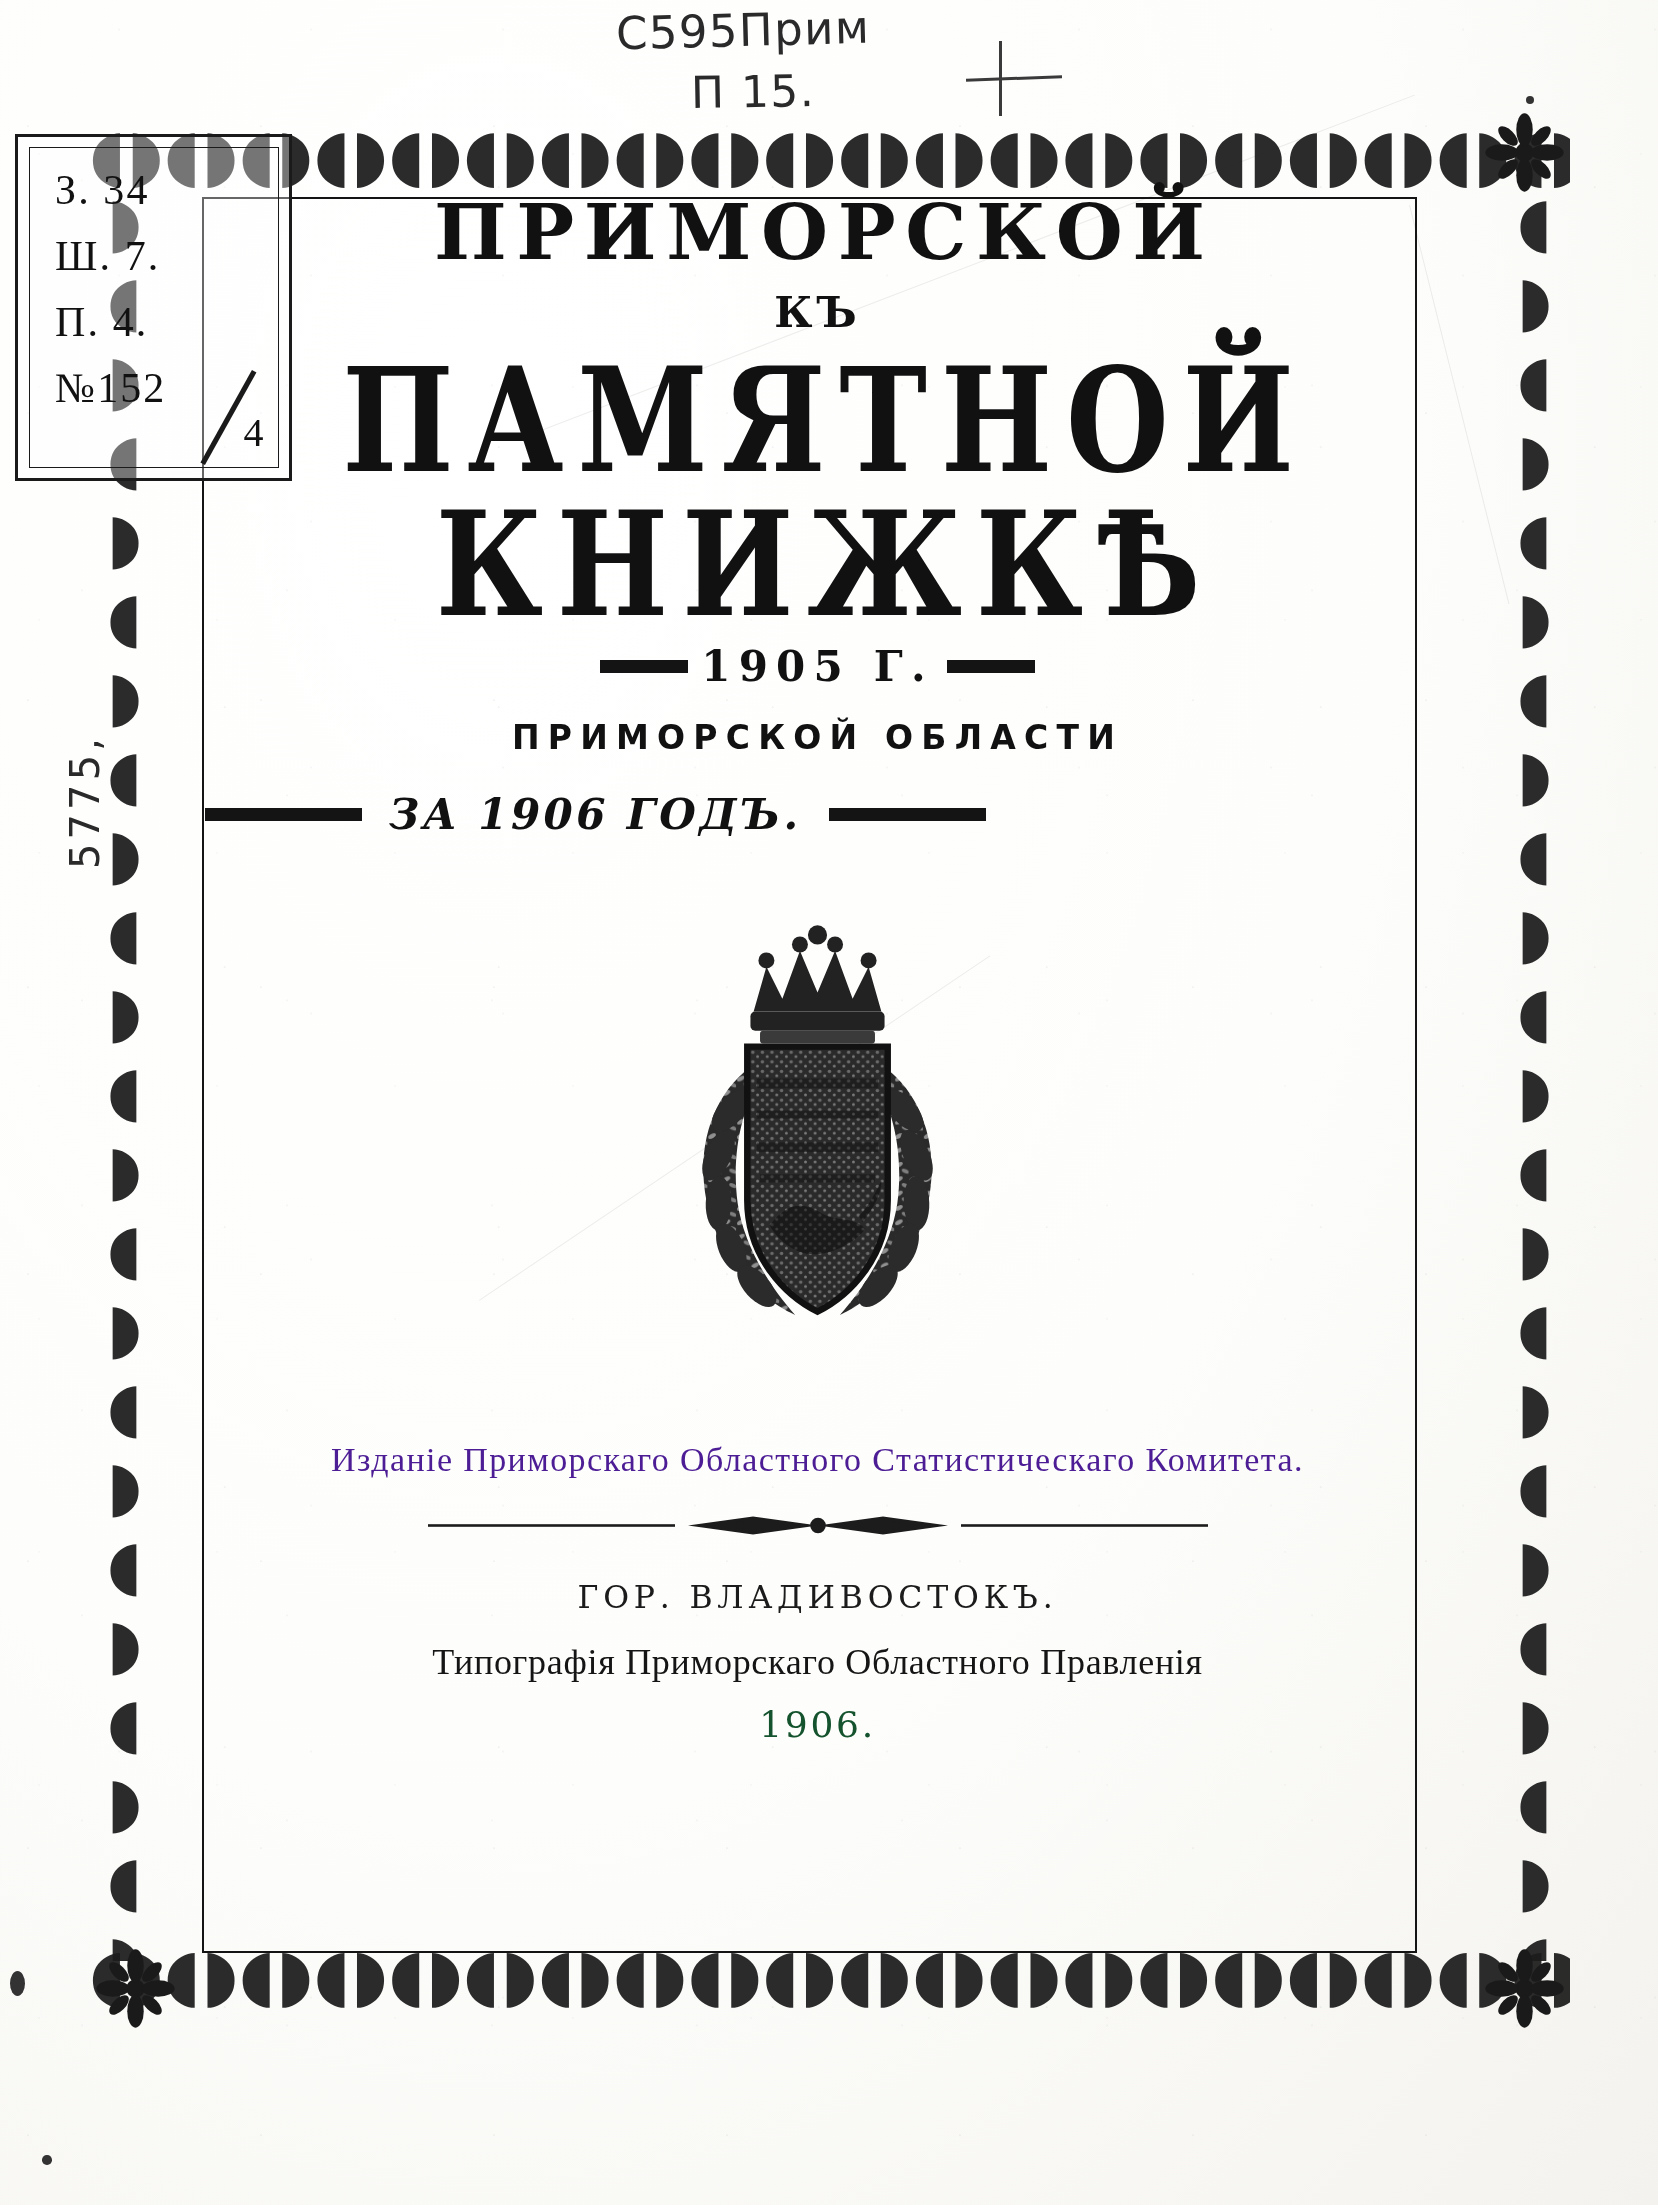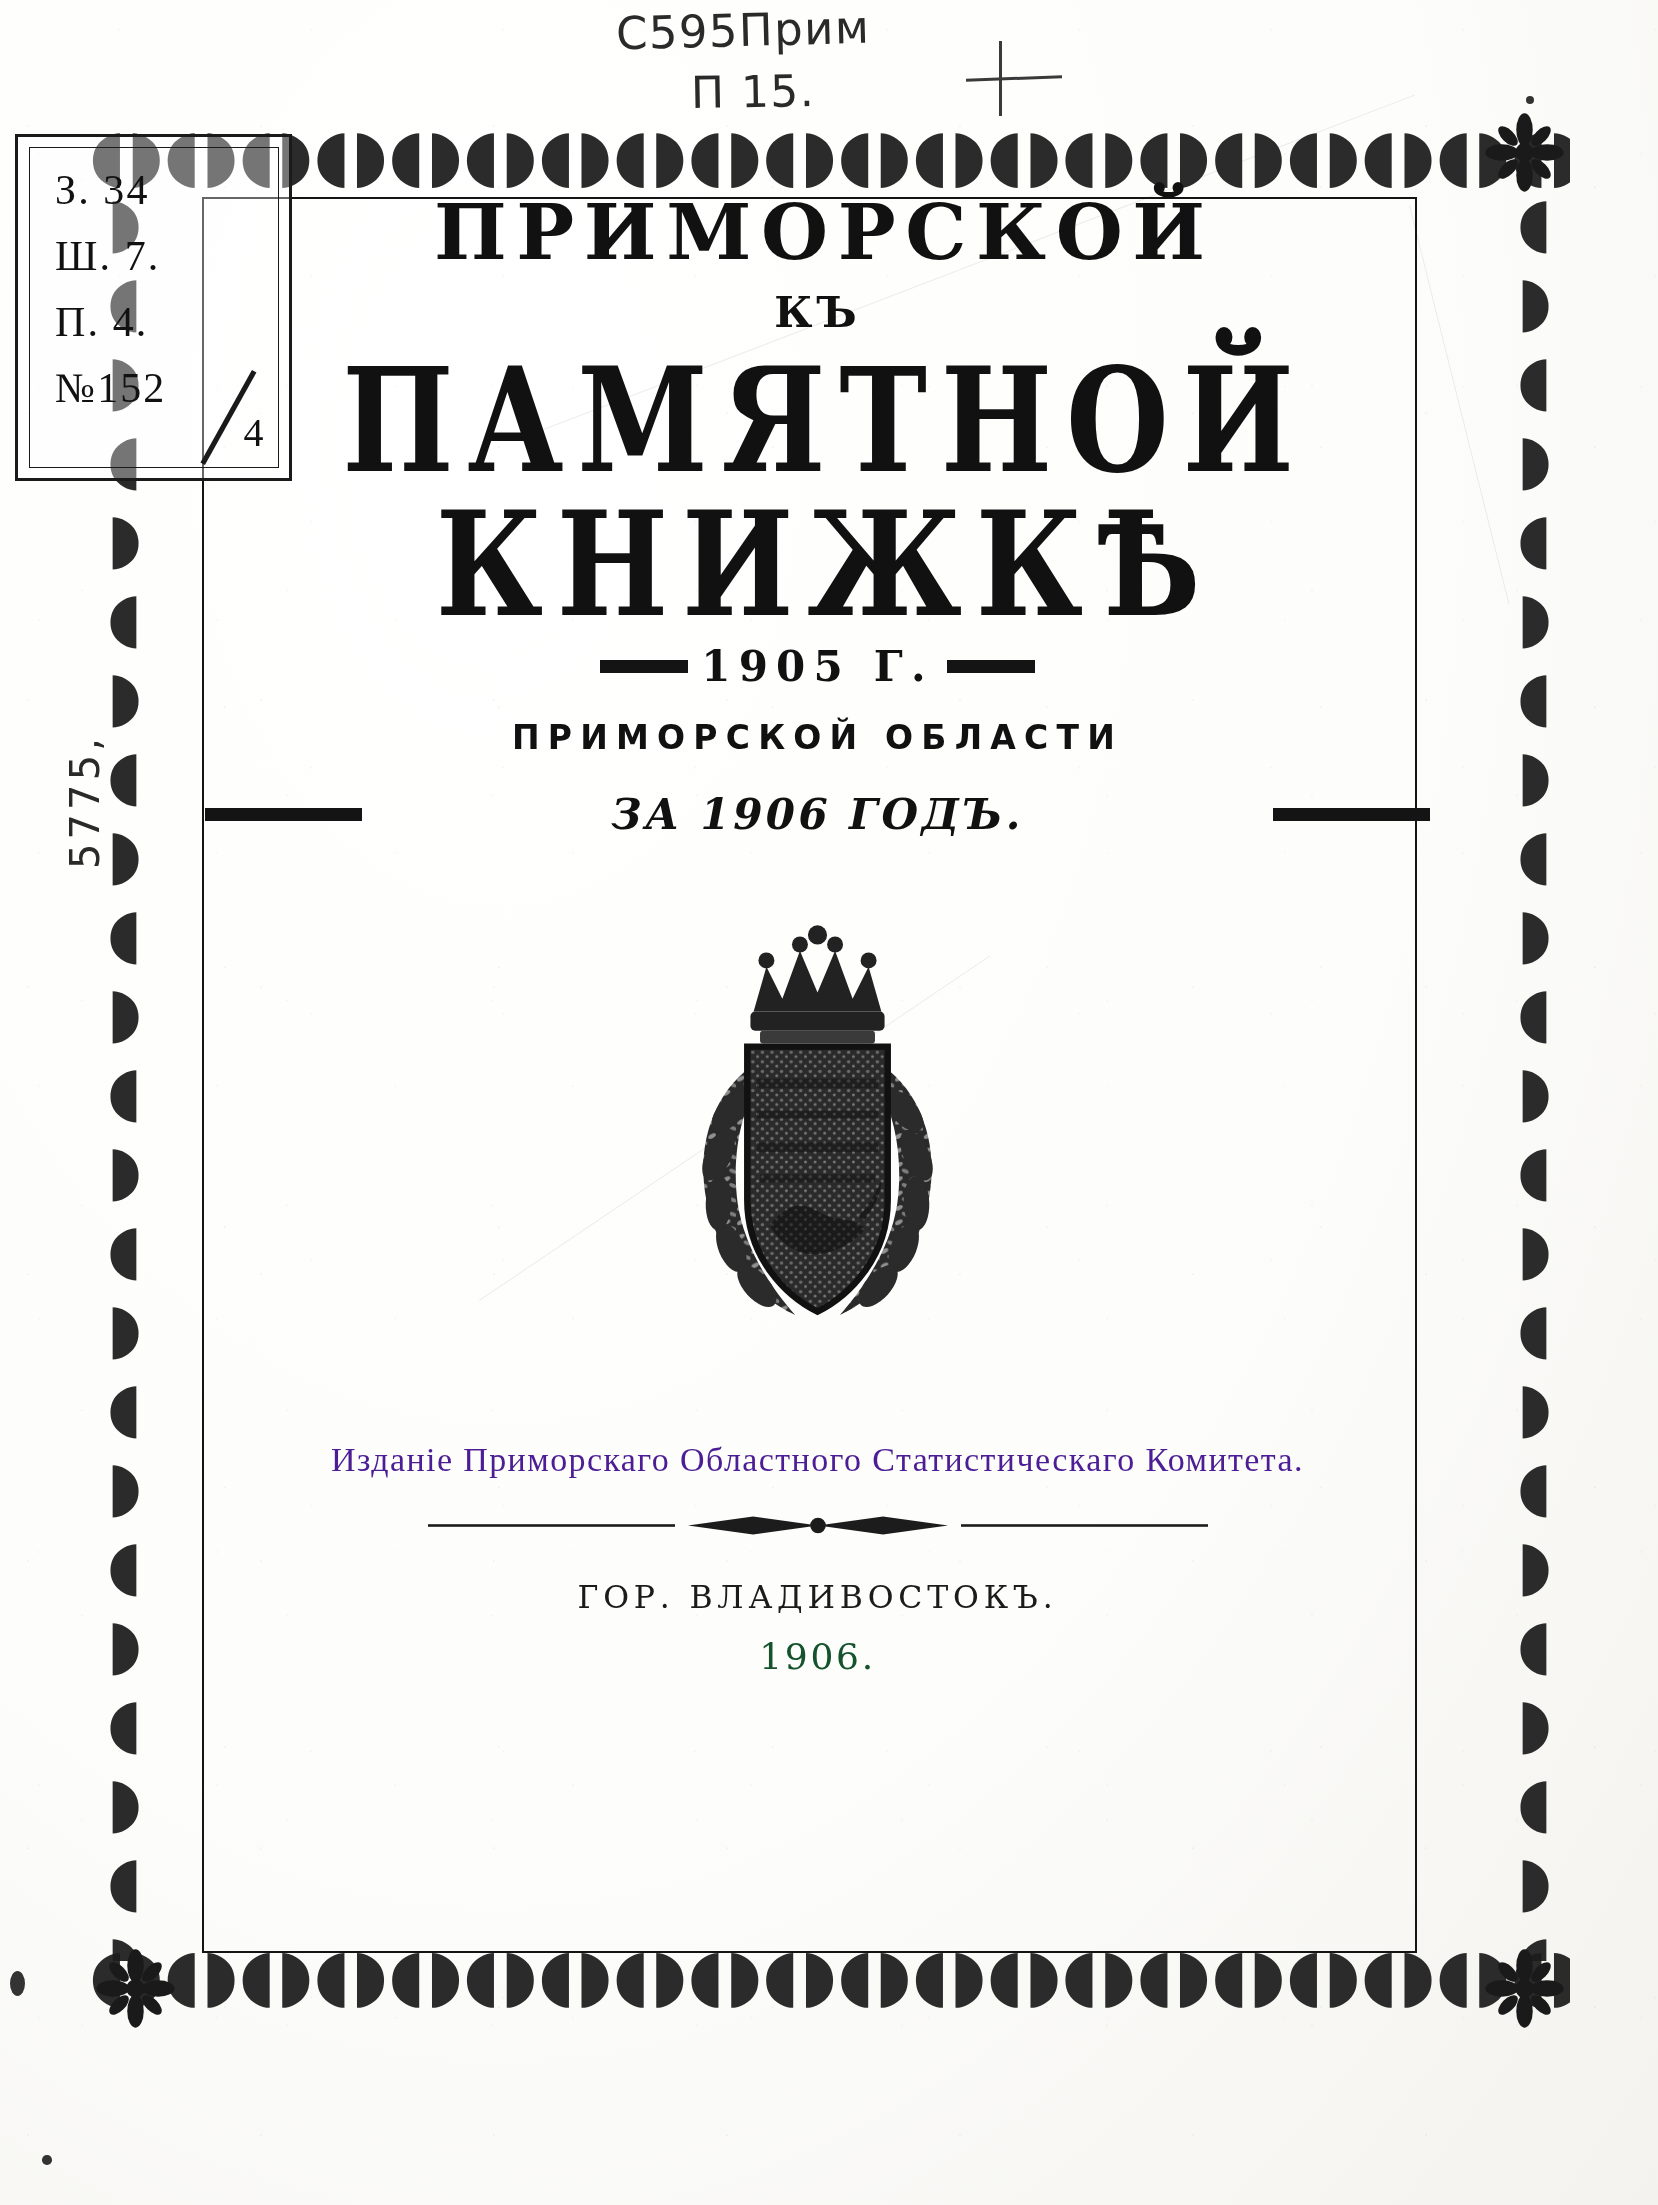--- a/index.html
+++ b/index.html
@@ -152,21 +152,21 @@
     font-family: "DejaVu Sans", sans-serif;
     font-weight: 700;
     font-size: 33px;
     letter-spacing: 8.2px;
     margin-top: 27px;
   }
   .t-za-row {
     margin-top: 33px;
     display: flex;
     align-items: center;
-    justify-content: space-between;
+    justify-content: flex-start;
     gap: 27px;
   }
   .t-za {
     font-family: "DejaVu Serif", serif;
     font-style: italic;
     font-weight: 700;
     font-size: 42px;
     letter-spacing: 3.4px;
   }
   .longbar { width: 157px; height: 13.7px; background: #141414; }
@@ -480,20 +480,21 @@
         <rect x="410" y="9" width="190" height="2"></rect>
         <path d="M200 10 L250 3 L300 10 L250 17 Z"></path>
         <path d="M400 10 L350 3 L300 10 L350 17 Z"></path>
         <circle cx="300" cy="10" r="6"></circle>
         <circle cx="240" cy="10" r="3"></circle>
         <circle cx="360" cy="10" r="3"></circle>
       </g>
     </svg>
 
     <div class="city">ГОР. ВЛАДИВОСТОКЪ.</div>
+    <div class="press">Типографія Приморскаго Областного Правленія</div>
     <div class="press-year">1906.</div>
   </div>
 </div>
 
 <div class="stamp-box">
   <div class="stamp-inner">
     <div class="stamp-line">З. 34</div>
     <div class="stamp-line">Ш. 7.</div>
     <div class="stamp-line">П. 4.</div>
     <div class="stamp-line">№152</div>

